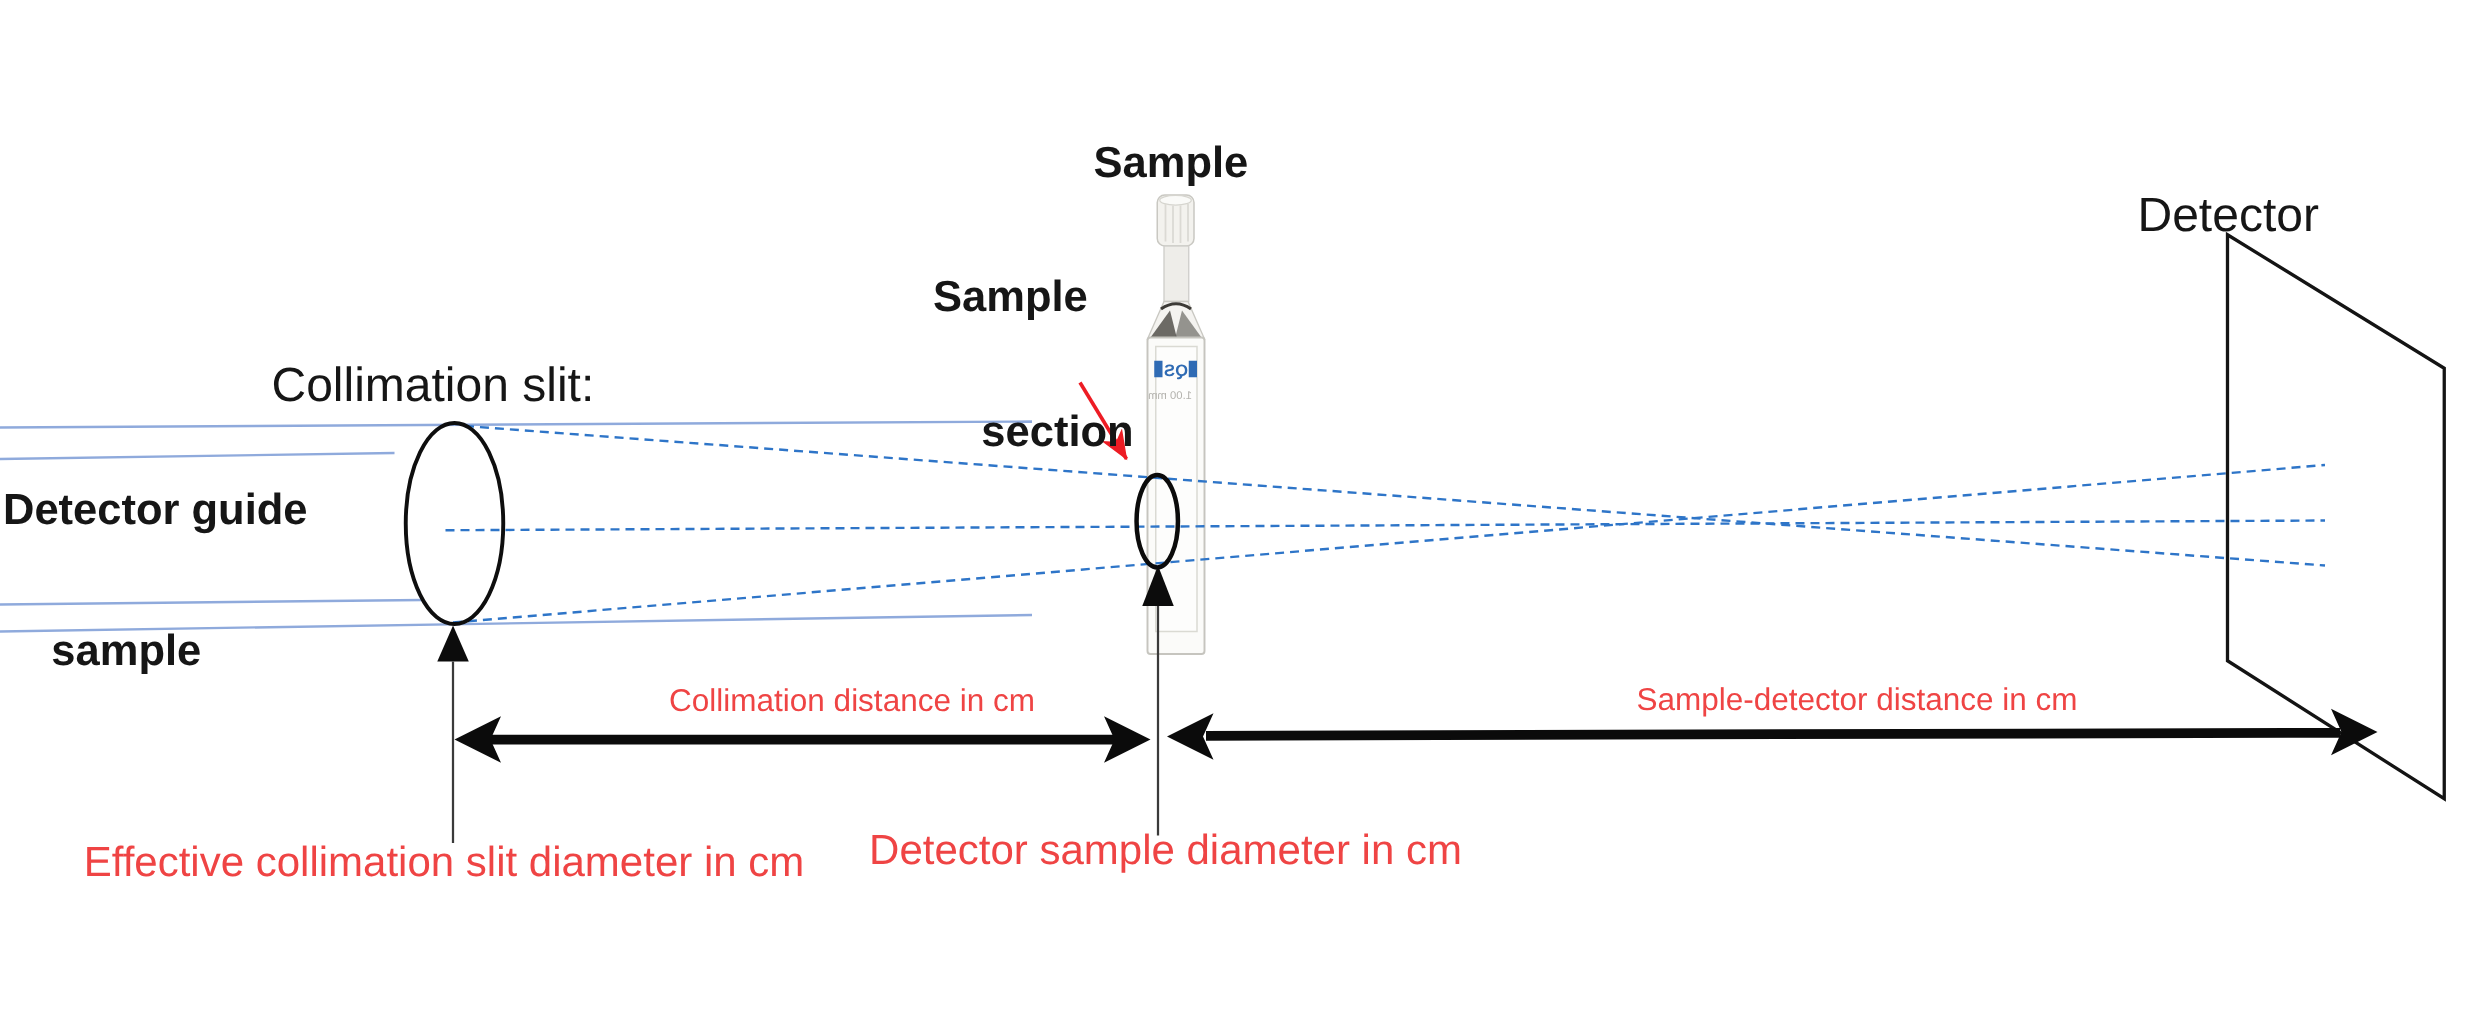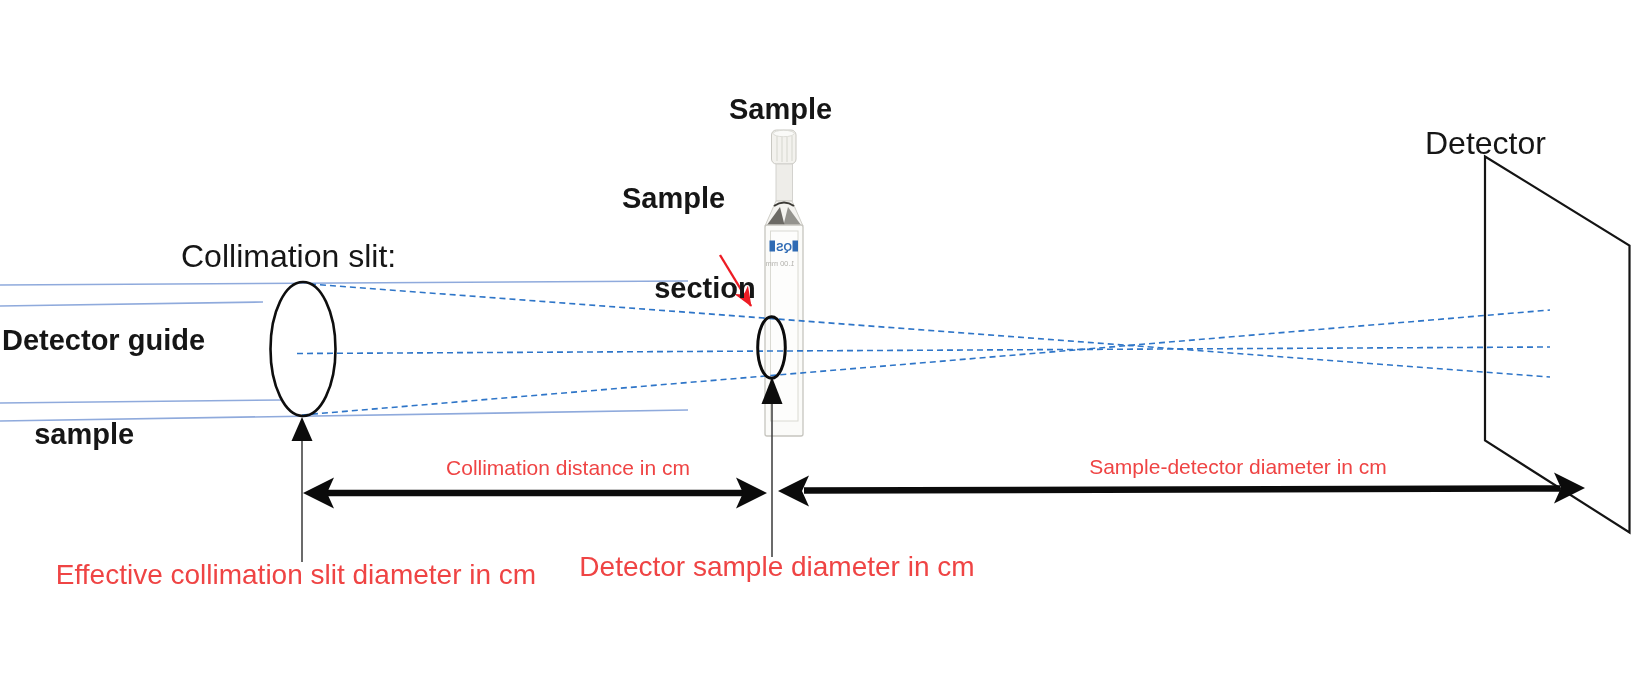--- a/index.html
+++ b/index.html
@@ -106,19 +106,19 @@
 
   <div class="lbl title2" style="left:729px;top:87px;">Sample</div>
 
   <div class="lbl title2" style="left:622px;top:176px;line-height:45px;"><span>Sample</span><br>
     <span>section</span></div>
 
   <div class="lbl title" style="left:1425px;top:121px;">Detector</div>
 
   <div class="lbl blue ann center" style="left:568px;top:456px;">Collimation distance in cm</div>
 
-  <div class="lbl blue ann center" style="left:1238px;top:455px;">Sample-detector diameter in cm</div>
+  <div class="lbl blue ann center" style="left:1238px;top:455px;">Sample-detector distance in cm</div>
 
   <div class="lbl blue ann-sm center" style="left:296px;top:564px;">Effective collimation slit diameter in cm</div>
 
   <div class="lbl blue ann-sm center" style="left:777px;top:556px;">Detector sample diameter in cm</div>
 
 </div>
 
 </body></html>

